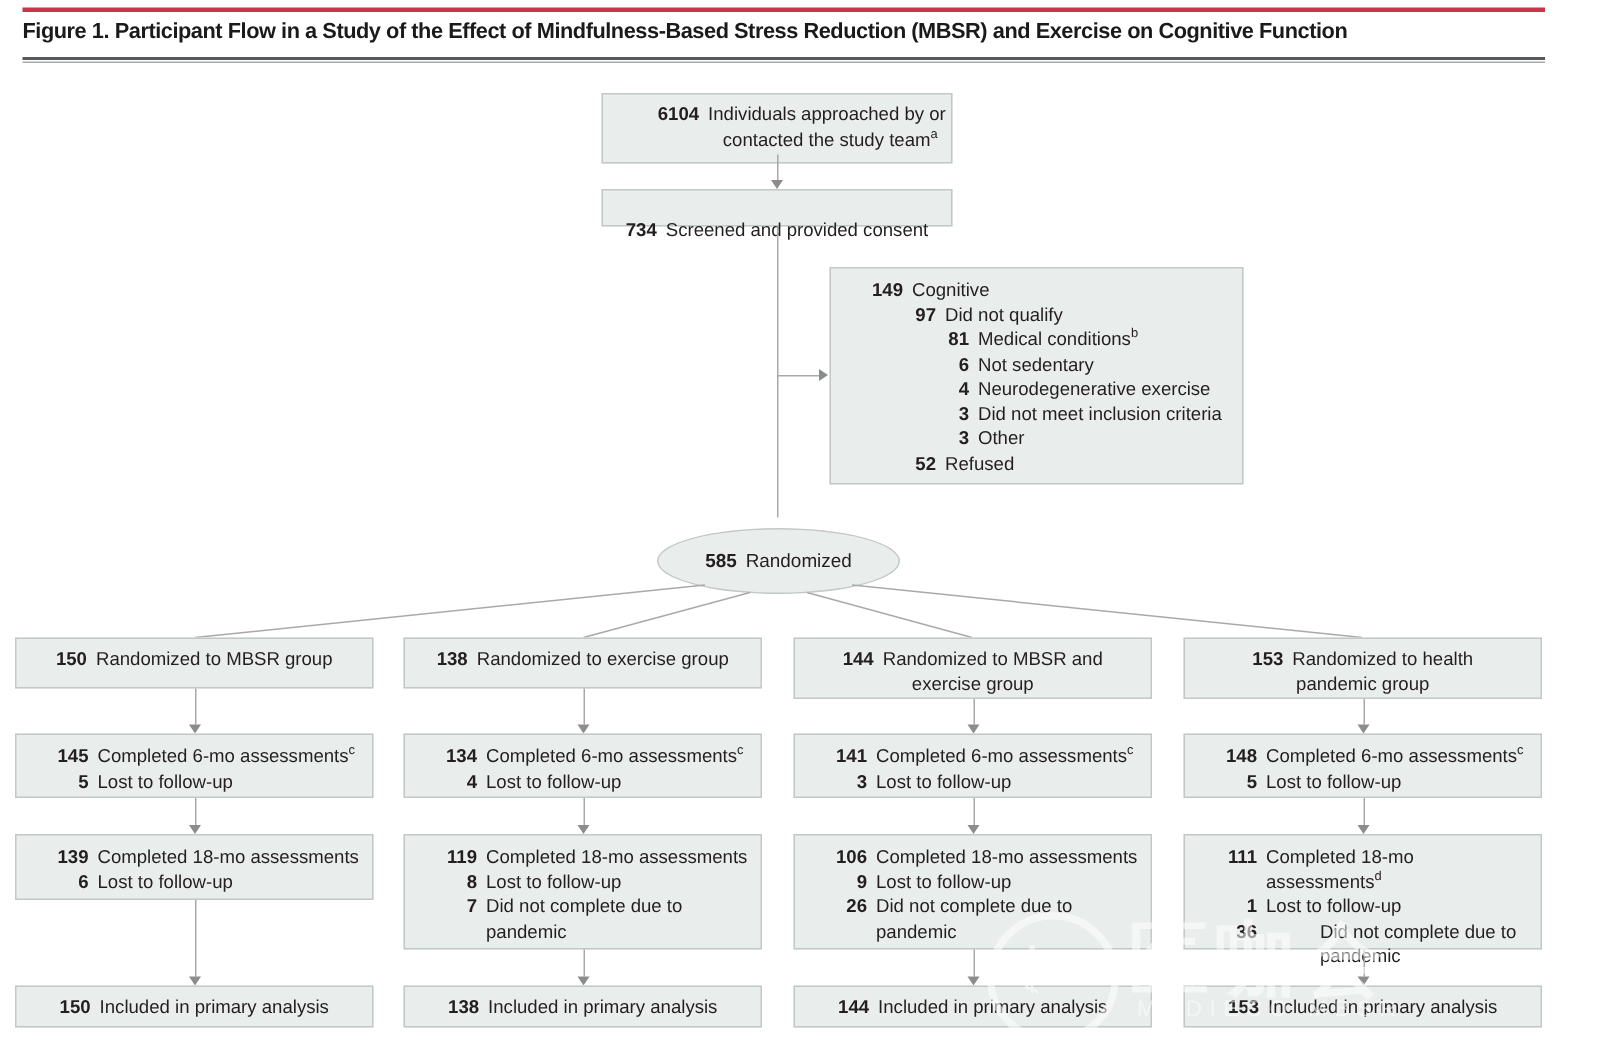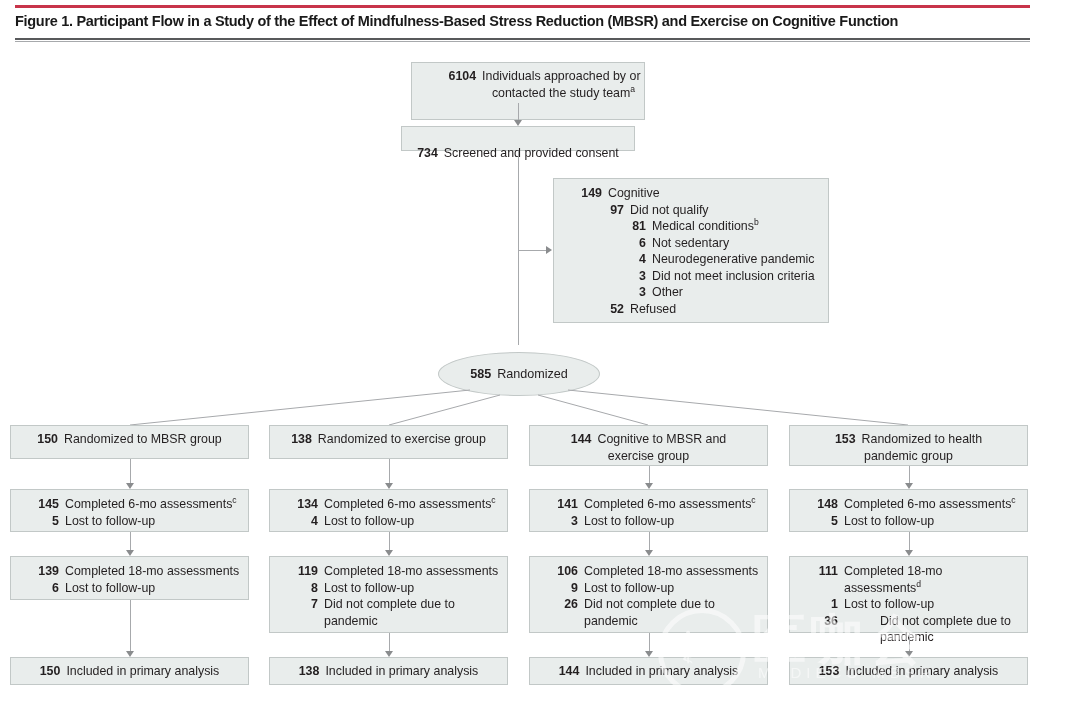--- a/index.html
+++ b/index.html
@@ -96,21 +96,21 @@
 </head>
 <body>
 
 <div id="fig">
 
   <div class="rule-red"></div>
   <div class="fig-title">Figure 1. Participant Flow in a Study of the Effect of Mindfulness-Based Stress Reduction (MBSR) and Exercise on Cognitive Function</div>
   <div class="rule-dark"></div>
   <div class="rule-dark2"></div>
 
-  <div class="box boxc" style="left:411px;top:62px;width:234px;height:58px;padding-left:33px;">
+  <div class="box boxc" style="left:401px;top:62px;width:234px;height:47px;padding-left:33px;">
     <div class="rows">
       <div class="row">
         <span class="num">6104</span>
         <span class="lbl">
           <span>Individuals approached by or</span>
         </span>
       </div>
       <div class="row" style="padding-left:38px;">
         <span class="lbl"><span>contacted the study team</span><sup>a</sup></span>
       </div>
@@ -147,21 +147,21 @@
         <div class="row" style="padding-left: 58px;">
           <span class="num" style="min-width: 26px;">81</span>
           <span class="lbl">Medical conditions<sup>b</sup></span>
         </div>
         <div class="row" style="padding-left: 58px;">
           <span class="num" style="min-width: 26px;">6</span>
           <span class="lbl">Not sedentary</span>
         </div>
         <div class="row" style="padding-left: 58px;">
           <span class="num" style="min-width: 26px;">4</span>
-          <span class="lbl">Neurodegenerative pandemic</span>
+          <span class="lbl">Neurodegenerative exercise</span>
         </div>
         <div class="row" style="padding-left: 58px;">
           <span class="num" style="min-width: 26px;">3</span>
           <span class="lbl">Did not meet inclusion criteria</span>
         </div>
         <div class="row" style="padding-left: 58px;">
           <span class="num" style="min-width: 26px;">3</span>
           <span class="lbl">Other</span>
         </div>
         <div class="row" style="padding-left: 36px;">
@@ -279,21 +279,21 @@
           <div class="row">
             <span class="num">138</span>
             <span class="lbl" style="flex: 0 0 auto;">Included in primary analysis</span>
           </div>
         </div>
       </div>
       <div class="box boxc" style="left: 529px; top: 425px; width: 239px; height: 41px;">
         <div class="rows">
           <div class="row">
             <span class="num">144</span>
-            <span class="lbl">Cognitive to MBSR and</span>
+            <span class="lbl">Randomized to MBSR and</span>
           </div>
           <div class="row">
             <span class="lbl" style="flex: 0 0 auto;">exercise group</span>
           </div>
         </div>
       </div>
       <div class="vline" style="left: 649px; top: 466px; height: 17px;"></div>
       <div class="arrow-d" style="left: 645px; top: 483px;"></div>
       <div class="box" style="left: 529px; top: 489px; width: 239px; height: 43px;">
         <div class="rows">

